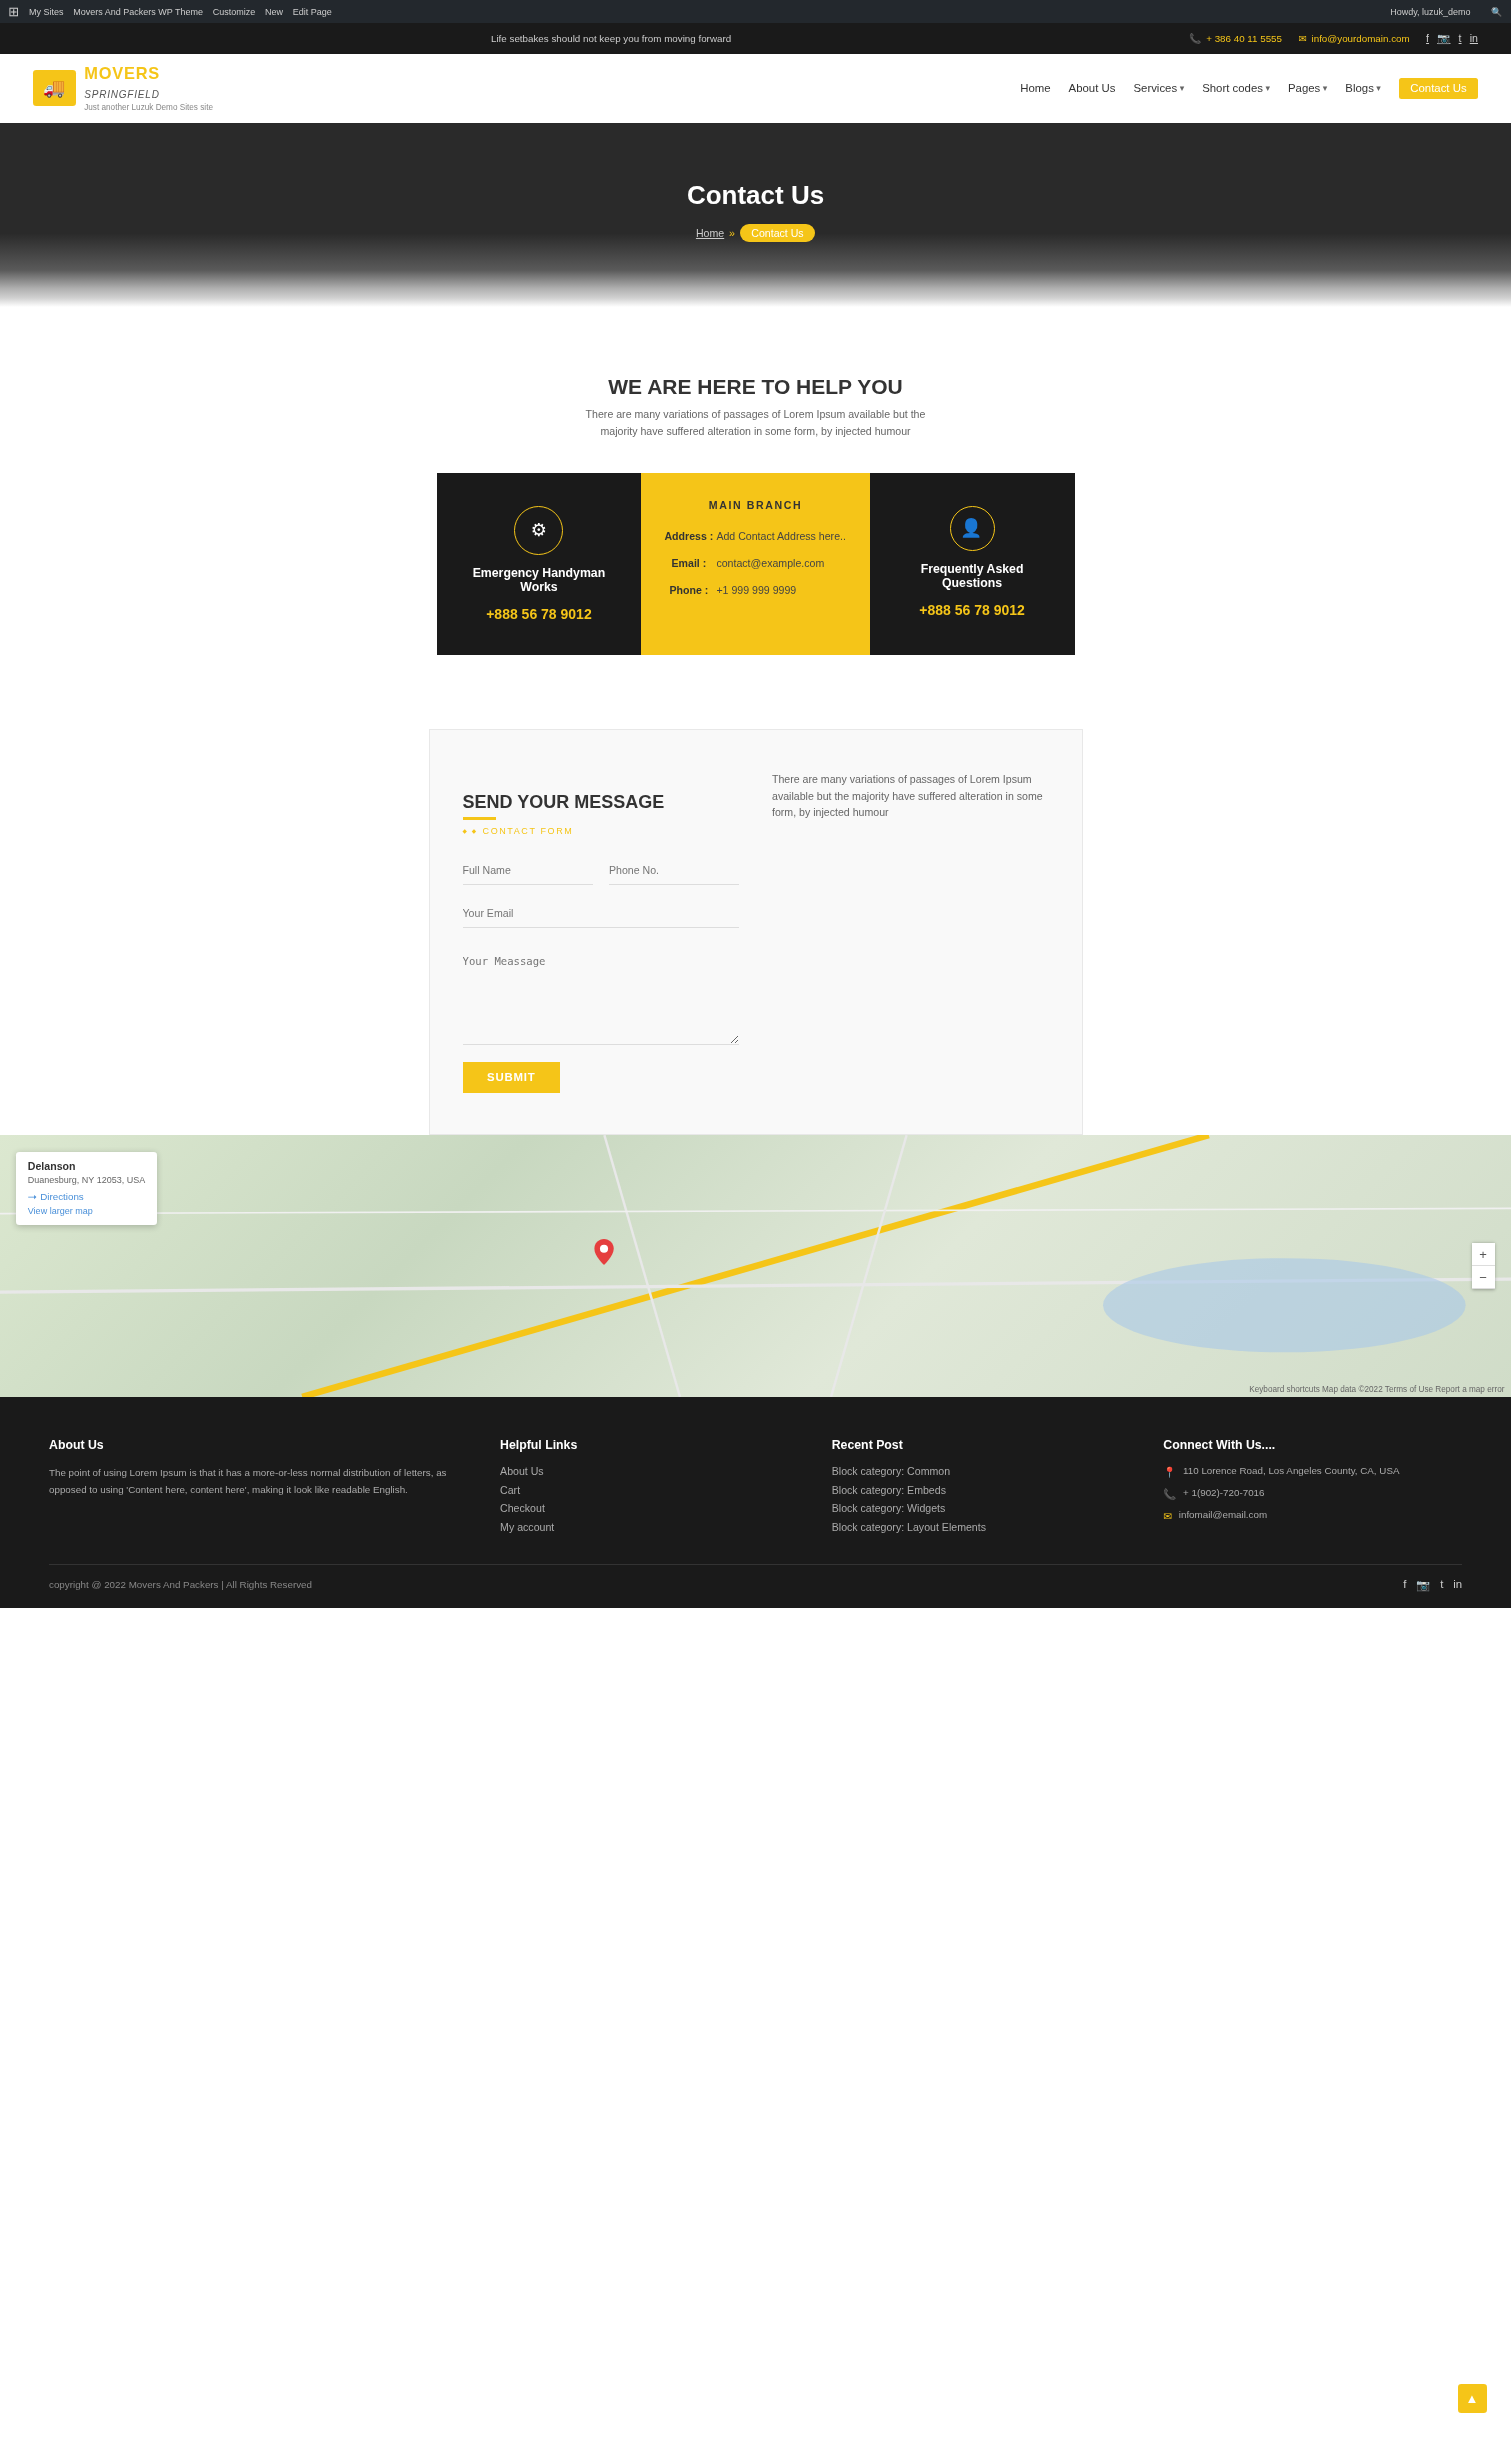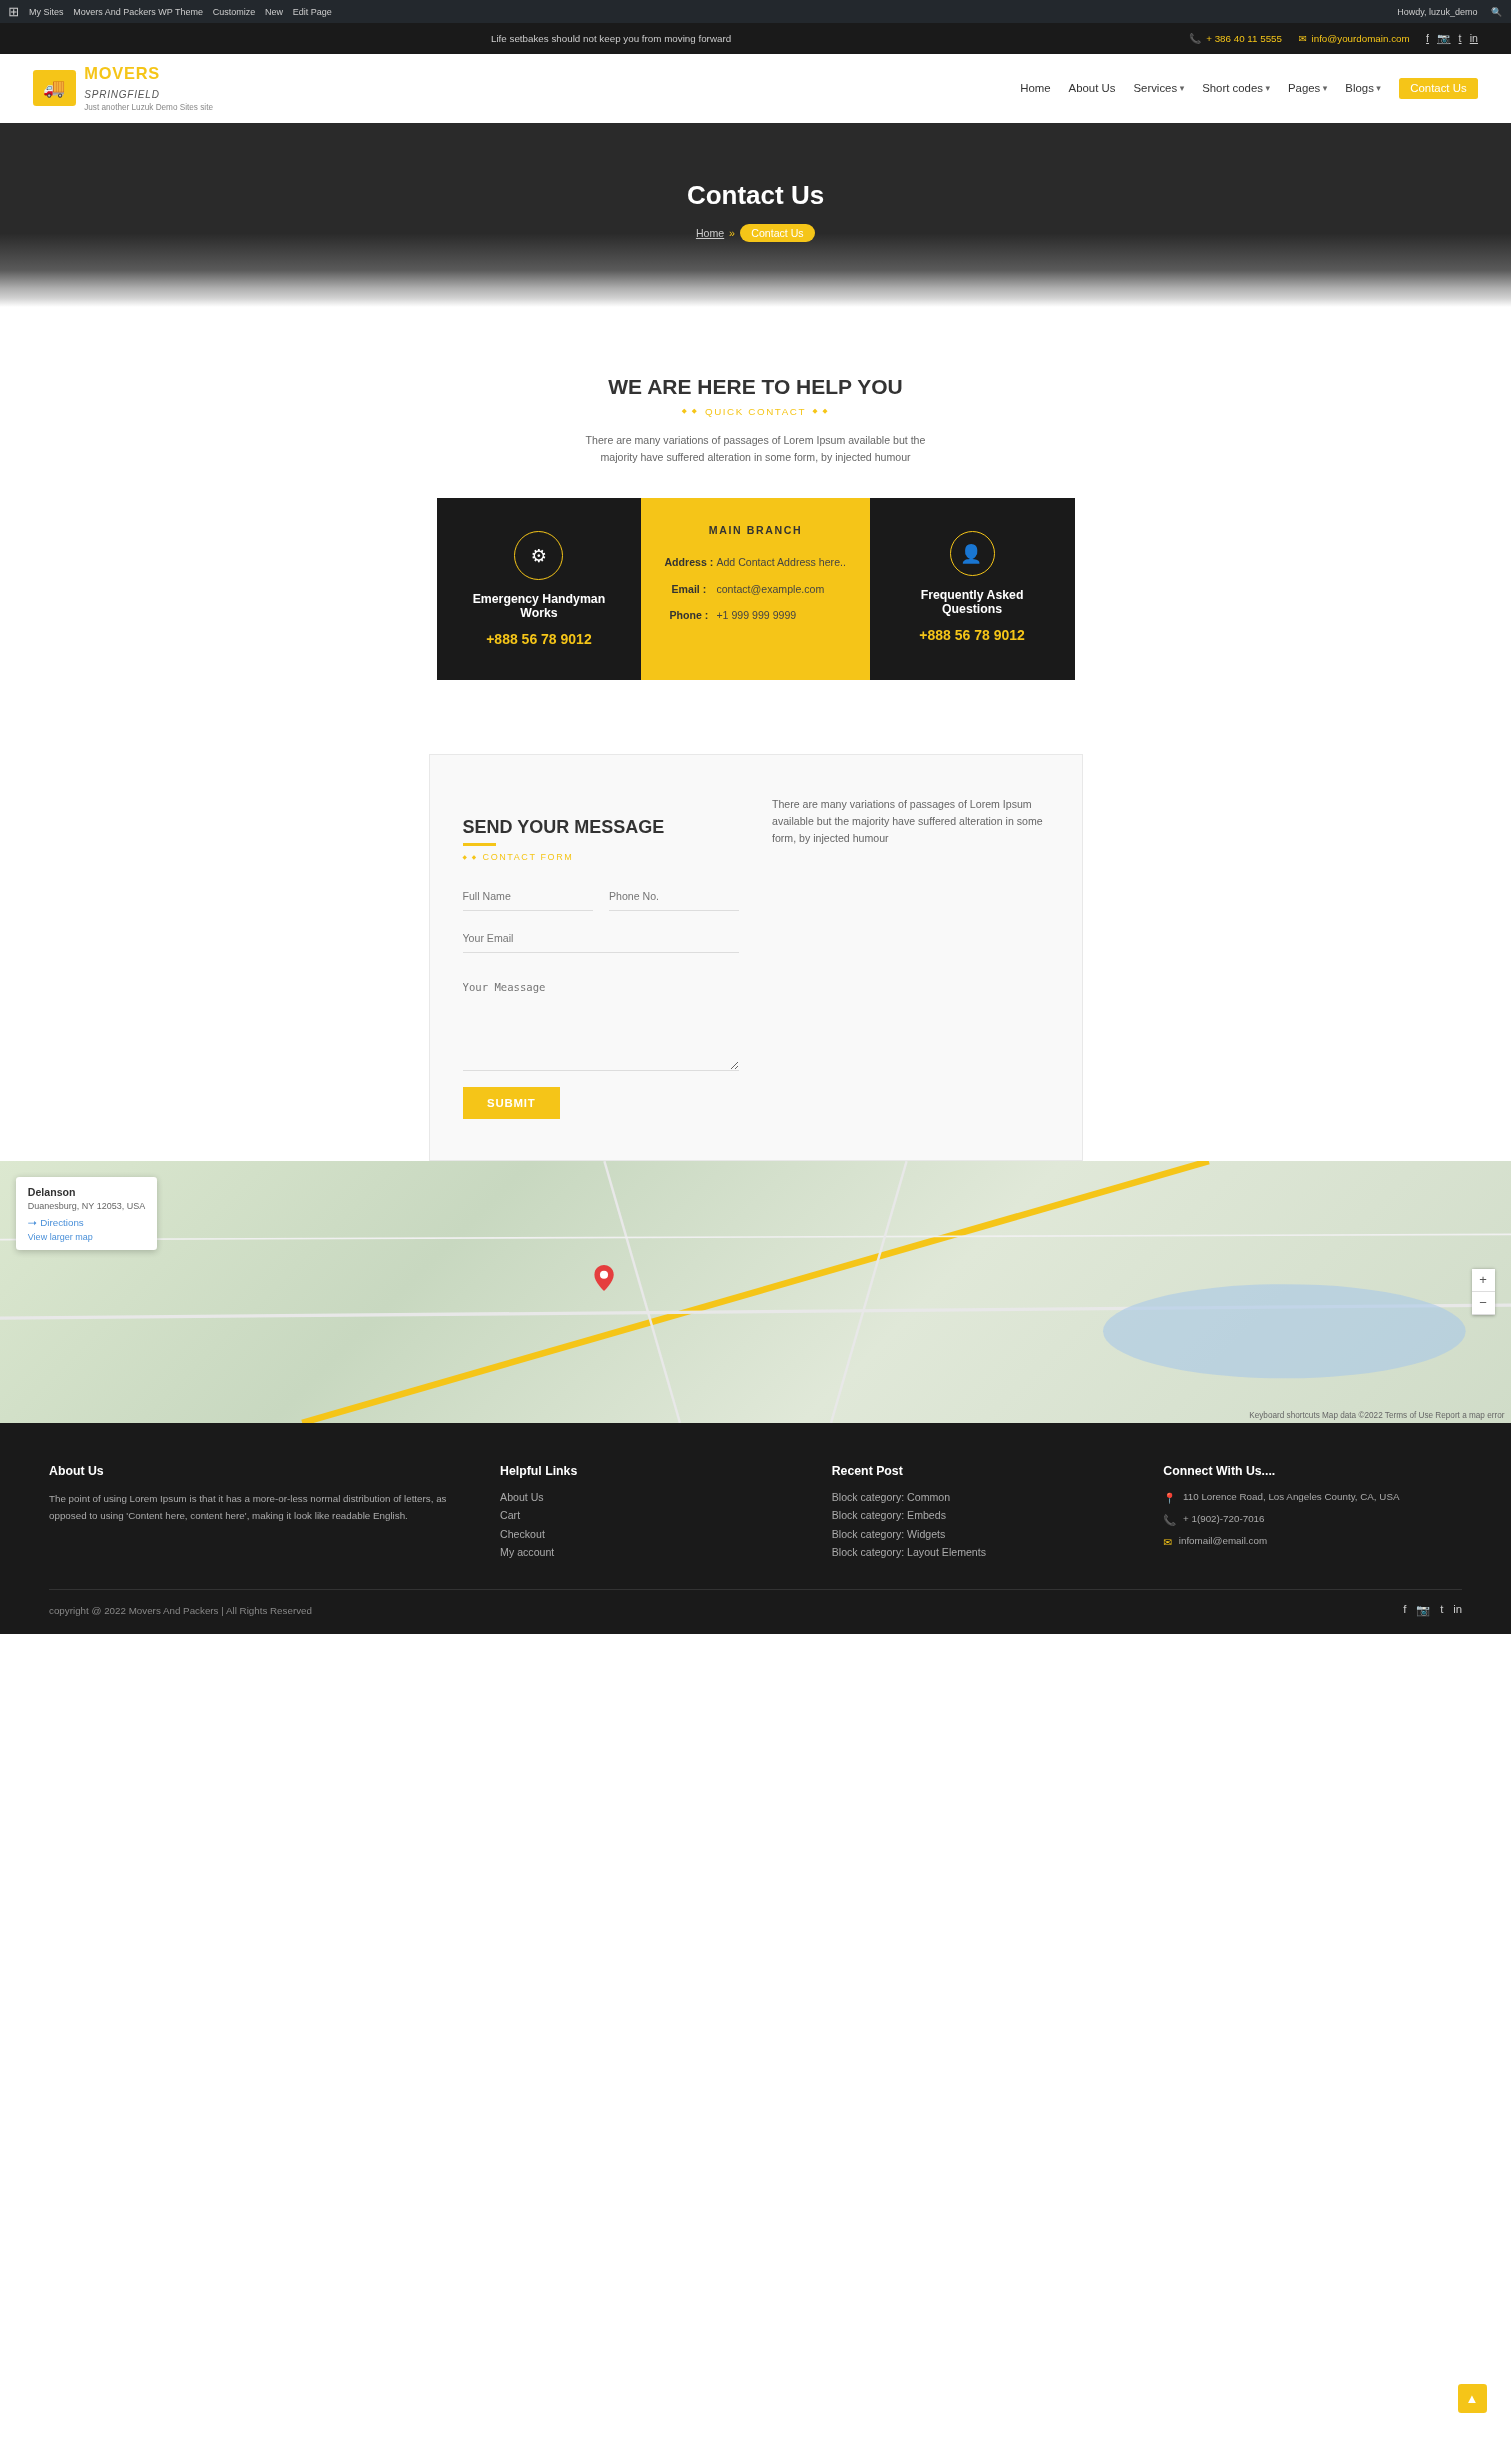--- a/index.html
+++ b/index.html
@@ -10,21 +10,21 @@
       background: #23282d;
       color: #ccc;
       font-size: 9px;
       padding: 3.3px 8.2px;
       display: flex;
       align-items: center;
       justify-content: space-between;
       height: 23px;
     }
     .admin-bar-left { display: flex; align-items: center; gap: 9.8px; }
-    .admin-bar-right { display: flex; align-items: center; gap: 14px; }
+    .admin-bar-right { display: flex; align-items: center; gap: 21px; }
     .admin-bar a { color: #ccc; text-decoration: none; font-size: 9px; }
 
     
     .top-bar {
       background: #1a1a1a;
       color: #ccc;
       font-size: 9.8px;
       padding: 9px 33px;
       display: flex;
       align-items: center;
@@ -374,21 +374,20 @@
   <h1>Contact Us</h1>
   <div class="hero-breadcrumb">
     <a href="#" class="home-link">Home</a>
     <span class="sep">»</span>
     <span class="current">Contact Us</span>
   </div>
 </section>
 
 <section class="help-section">
   <h2>WE ARE HERE TO HELP YOU</h2>
-  <div class="quick-contact-label">QUICK CONTACT</div>
   <p class="help-desc">There are many variations of passages of Lorem Ipsum available but the majority have suffered alteration in some form, by injected humour</p>
 
   <div class="cards-row">
 
     <div class="card-dark">
       <div class="card-icon">
         <span>⚙</span>
       </div>
       <h3>Emergency Handyman Works</h3>
       <div class="phone">+888 56 78 9012</div>

